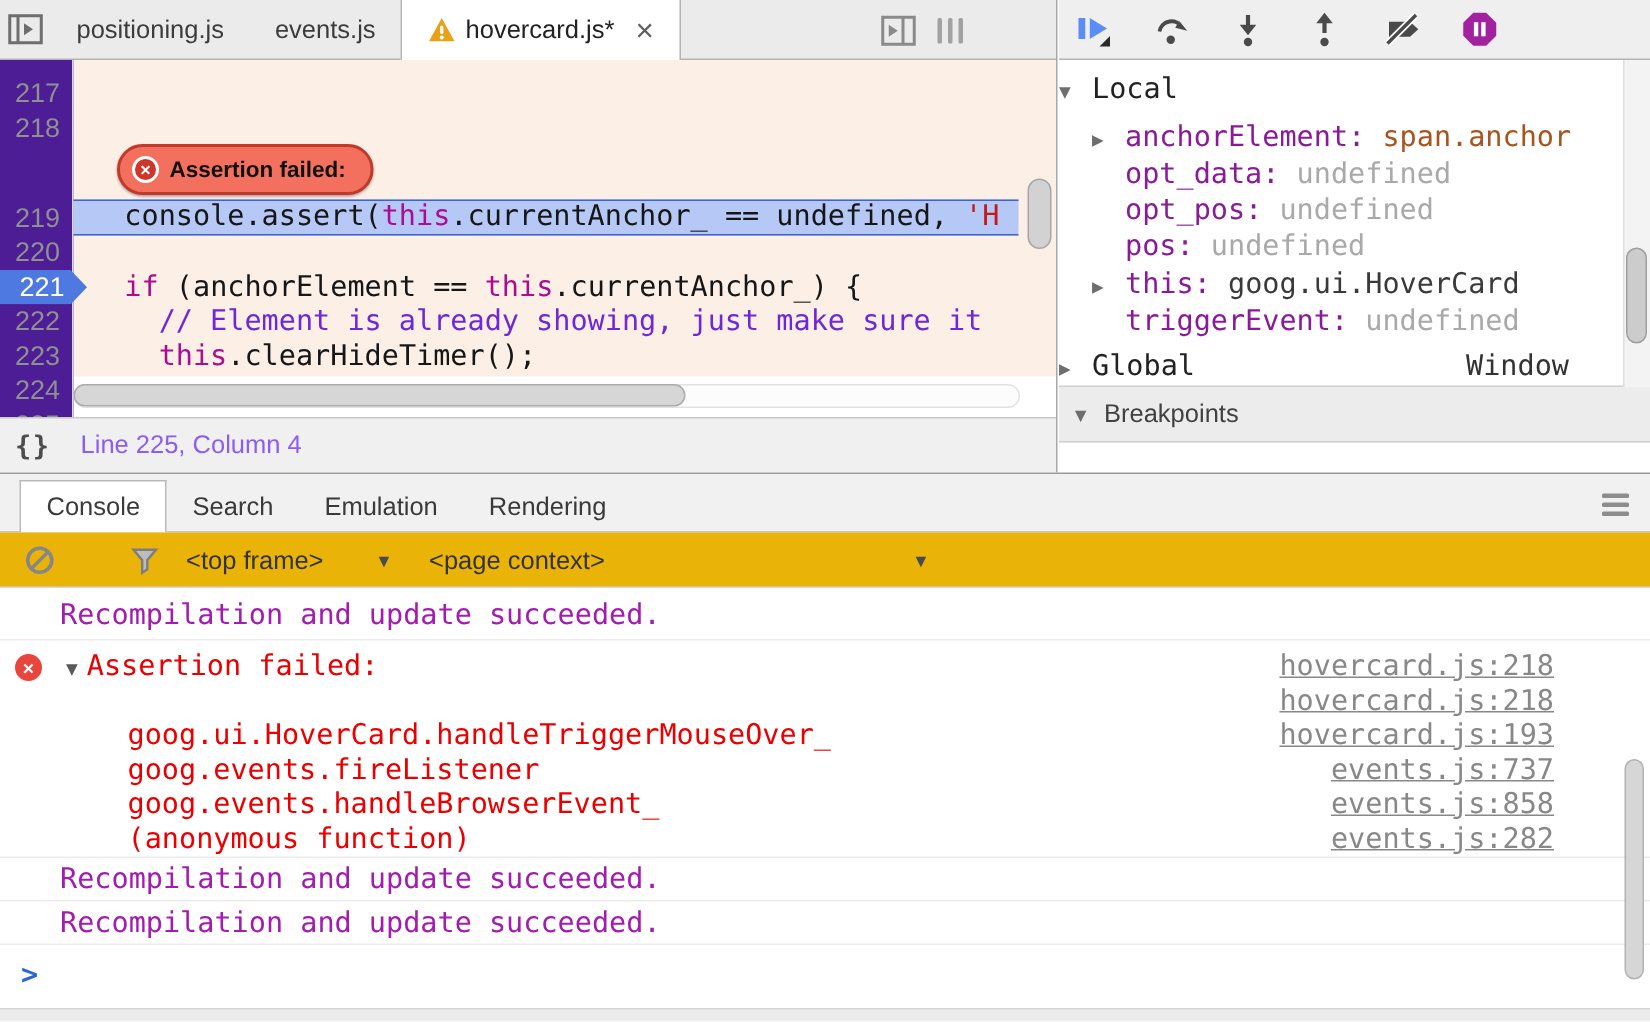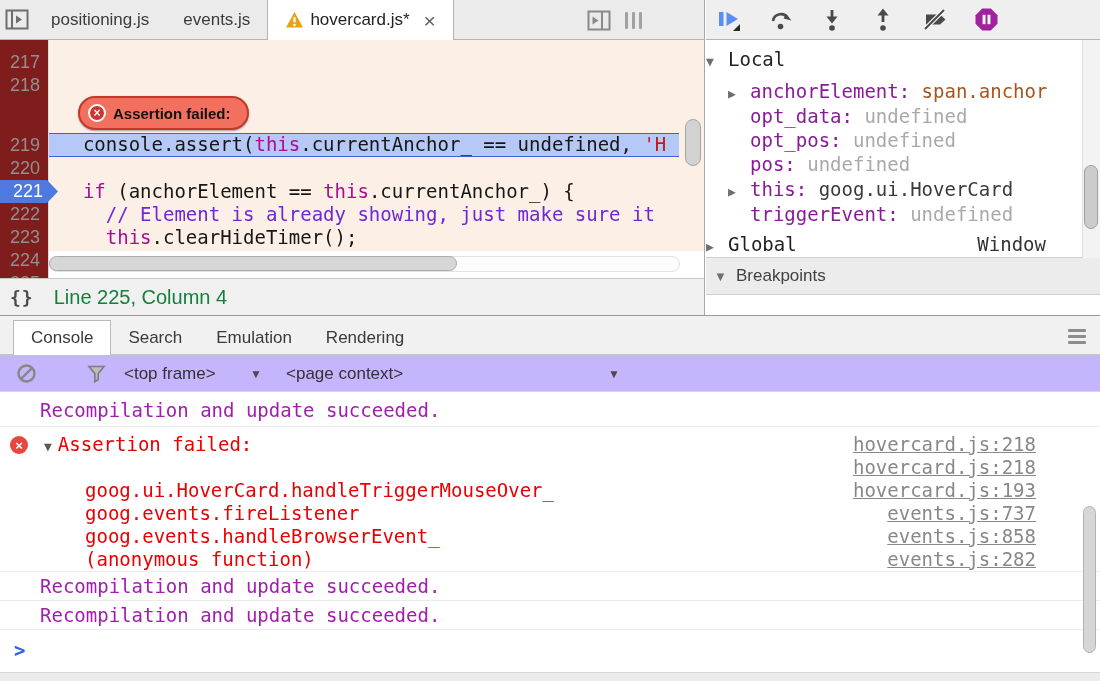--- a/index.html
+++ b/index.html
@@ -23,21 +23,21 @@
   .tab .warn { margin-right:6px; display:inline-flex; }
   .tab .close { margin-left:14px; color:#5f5f5f; font-size:21px; line-height:1; }
   .tabbar-right-icons { position:absolute; right:62px; top:0; height:40px; display:flex; align-items:center; gap:14px; }
   .grip { display:flex; gap:4px; }
   .grip i { width:3px; height:17px; background:#a2a2a2; border-radius:1px; }
 
   
   .editor { position:absolute; left:0; top:40px; right:0; bottom:37px; background:#fff; overflow:hidden; }
   .dirty-bg { position:absolute; left:49px; top:0; width:656px; height:211px; background:#fcefe5; }
   .gutter { position:absolute; left:0; top:0; width:49px; height:100%;
-            background:#7f1d1d; border-right:1px solid #dadada; }
+            background:#4c1d95; border-right:1px solid #dadada; }
   .ln { position:absolute; right:8px; height:23px; line-height:23px; font-size:18px; color:#909090; }
   .exec-marker { position:absolute; left:0; width:58px; height:23px; background:#4d79e0;
                  clip-path:polygon(0 0, 47px 0, 58px 50%, 47px 100%, 0 100%); z-index:2; }
   .exec-marker span { position:absolute; right:15px; height:23px; line-height:23px;
                       font-size:18px; color:#fff; }
   .sel-line { position:absolute; left:49px; width:630px; top:93px; height:24px; background:#b5c8f6;
               border-top:1px solid #3f63cc; border-bottom:1px solid #3f63cc; z-index:1; }
   .cl { position:absolute; left:60px; width:619px; height:23px; line-height:23px;
         font-family:"DejaVu Sans Mono", monospace; font-size:19px; color:#161616;
         white-space:pre; overflow:hidden; z-index:2; }
@@ -58,21 +58,21 @@
                background:#d2d2d2; border:1px solid #a6a6a6; border-radius:8px; z-index:3; }
   .ed-hscroll { position:absolute; left:49px; right:24px; top:216px; height:16px;
                 background:#fcfcfc; border:1px solid #e2e2e2; border-radius:8px; z-index:3; }
   .ed-hthumb { position:absolute; left:-1px; top:-1px; width:408px; height:15px;
                background:#d6d6d6; border:1px solid #ababab; border-radius:8px; }
 
   .status-bar { position:absolute; left:0; bottom:0; width:100%; height:37px; background:#f0f0f0;
                 border-top:1px solid #c9c9c9; display:flex; align-items:center; }
   .pp-icon { margin-left:10px; font-family:"DejaVu Sans Mono",monospace; font-weight:bold;
              font-size:18px; color:#4d4d4d; letter-spacing:1px; }
-  .caret-pos { margin-left:20px; font-size:20px; color:#15803d; }
+  .caret-pos { margin-left:20px; font-size:17px; color:#8b5cf6; }
 
   
   .sidebar { position:absolute; left:706px; top:0; width:394px; height:309px; background:#fff; overflow:hidden; }
   .debug-toolbar { position:absolute; left:0; top:0; right:0; height:40px; background:#efefef;
                    border-bottom:1px solid #b4b4b4; display:flex; align-items:center; gap:27px; padding-left:10px; }
   .scope-pane { position:absolute; left:0; top:40px; right:0; height:218px; background:#fff; }
   .scope-row { position:absolute; left:0; right:18px; height:25px; line-height:25px;
                font-family:"DejaVu Sans Mono", monospace; font-size:19px; color:#222; white-space:pre; }
   .tri { color:#6e6e6e; font-size:13px; display:inline-block; width:22px; }
   .tri.lv1 { margin-left:22px; }
@@ -100,21 +100,21 @@
   .console { position:absolute; left:0; top:315px; width:1100px; height:366px;
              border-top:1px solid #999; background:#fff; }
   .drawer-tabs { position:relative; height:39px; background:#f1f1f1; border-bottom:1px solid #c5c5c5;
                  display:flex; align-items:flex-end; }
   .dtab { height:33px; line-height:33px; padding:0 17px; font-size:17px; color:#3a3a3a; }
   .dtab.active { background:#fff; border:1px solid #b9b9b9; border-bottom:none;
                  margin-left:13px; margin-bottom:-1px; height:35px; line-height:33px; }
   .menu-icon { position:absolute; right:14px; top:13px; display:flex; flex-direction:column; gap:3px; }
   .menu-icon i { width:18px; height:3px; background:#8d8d8d; border-radius:1px; }
 
-  .console-toolbar { position:relative; height:37px; background:#c4b5fd; border-bottom:1px solid #d7d7d7; }
+  .console-toolbar { position:relative; height:37px; background:#eab308; border-bottom:1px solid #d7d7d7; }
   .ct-item { position:absolute; top:0; height:37px; display:flex; align-items:center;
              font-size:17px; color:#333; }
   .dd-arrow { font-size:12px; color:#4a4a4a; }
 
   .messages { position:absolute; left:0; top:77px; right:0; bottom:9px; background:#fff;
               font-family:"DejaVu Sans Mono", monospace; font-size:19px; overflow:hidden; }
   .msg-info { height:34px; line-height:34px; padding-left:40px; color:#a21caf;
               border-bottom:1px solid #ebebeb; white-space:pre; }
   .msg-info.h29 { height:29px; line-height:29px; }
   .msg-error { position:relative; height:145px; border-bottom:1px solid #ebebeb; color:#ea0000; }

